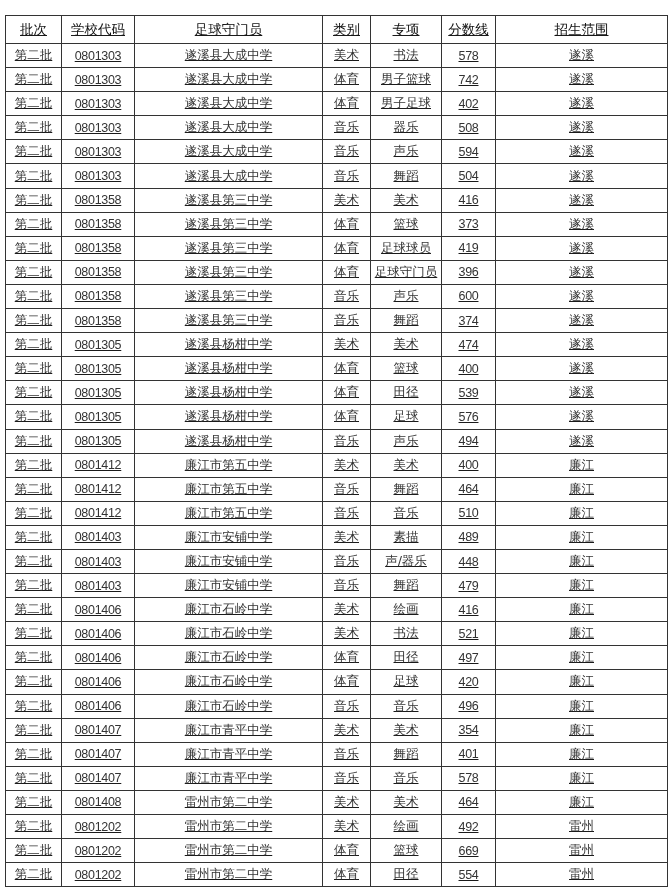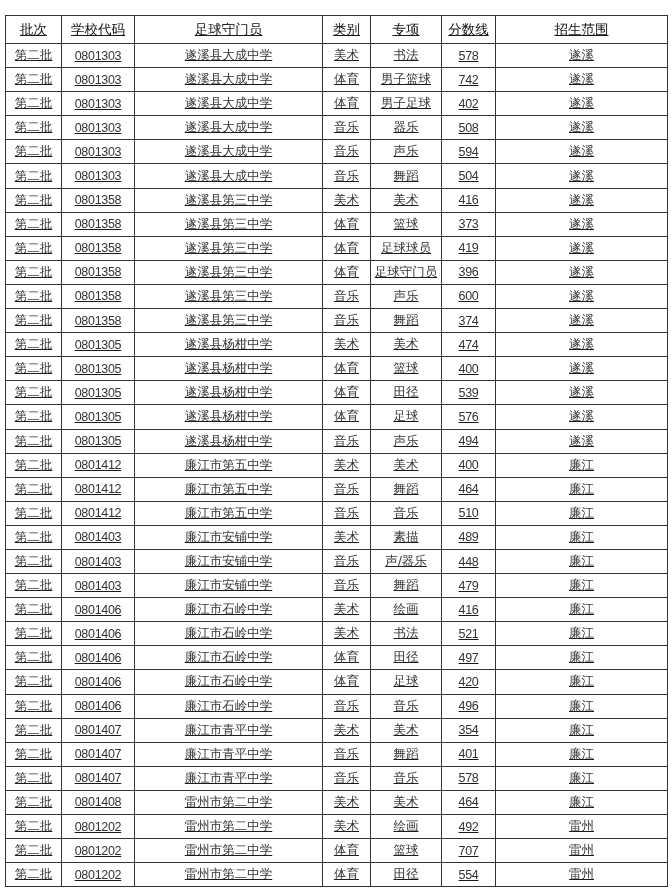--- a/index.html
+++ b/index.html
@@ -346,21 +346,21 @@
         <td>绘画</td>
         <td class="num">492</td>
         <td>雷州</td>
       </tr>
       <tr>
         <td>第二批</td>
         <td class="num">0801202</td>
         <td>雷州市第二中学</td>
         <td>体育</td>
         <td>篮球</td>
-        <td class="num">707</td>
+        <td class="num">669</td>
         <td>雷州</td>
       </tr>
       <tr>
         <td>第二批</td>
         <td class="num">0801202</td>
         <td>雷州市第二中学</td>
         <td>体育</td>
         <td>田径</td>
         <td class="num">554</td>
         <td>雷州</td>

